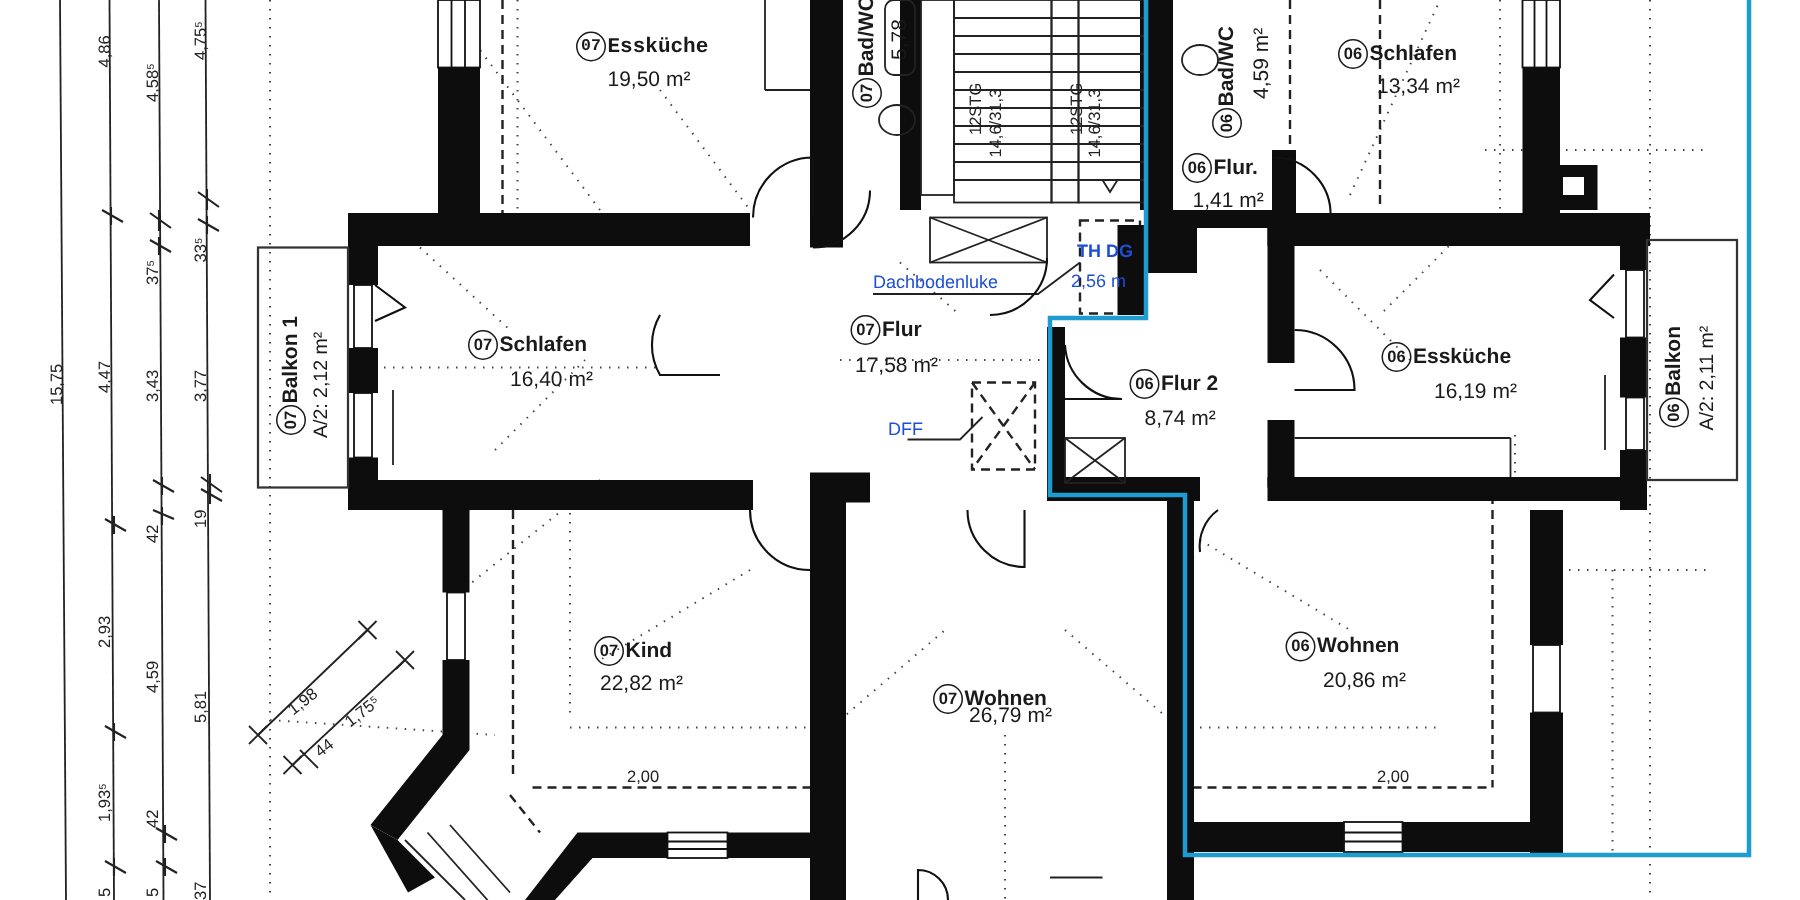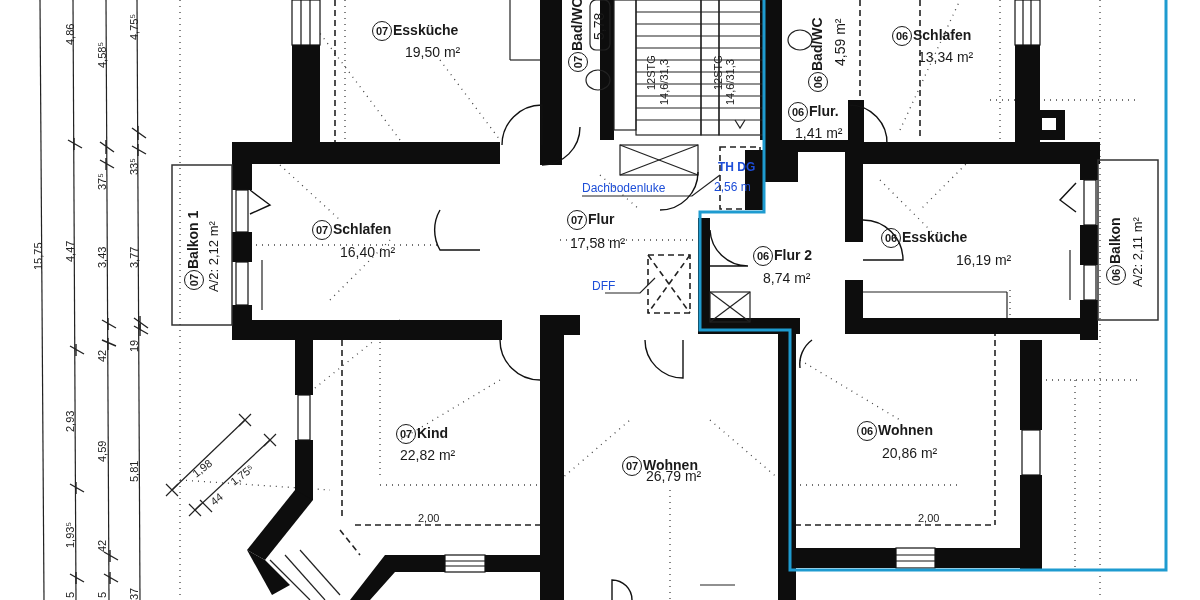--- a/index.html
+++ b/index.html
@@ -237,21 +237,21 @@
     <path d="M250 190 L270 205 L250 214"></path>
     <path d="M1076 183 L1060 200 L1076 212"></path>
     <path d="M612 600 L612 580 A20 20 0 0 1 632 600"></path>
   </g>
 
   <g fill="none" stroke="#1e9bd0" stroke-width="3">
     <polyline points="764,0 764,212 700,212 700,330 790,330 790,570 1166,570 1166,0"></polyline>
   </g>
 </svg>
 
-<div class="lbl" style="left:372px;top:21px;"><span class="num">07</span><span>Essküche</span></div>
+<div class="lbl" style="left:384px;top:21px;font-family:Liberation Mono, monospace;"><span class="num">07</span><span>Essküche</span></div>
 <div class="area" style="left:405px;top:44px;">19,50 m²</div>
 
 <div class="lbl rot" style="left:568px;top:72px;"><span class="num">07</span><span>Bad/WC</span></div>
 <div class="area rot" style="left:591px;top:40px;">5,78</div>
 
 <div class="lbl rot" style="left:808px;top:92px;"><span class="num">06</span><span>Bad/WC</span></div>
 <div class="area rot" style="left:832px;top:66px;">4,59 m²</div>
 
 <div class="lbl" style="left:892px;top:26px;"><span class="num">06</span><span>Schlafen</span></div>
 <div class="area" style="left:918px;top:49px;">13,34 m²</div>
@@ -261,21 +261,21 @@
 
 <div class="lbl" style="left:312px;top:220px;"><span class="num">07</span><span>Schlafen</span></div>
 <div class="area" style="left:340px;top:244px;">16,40 m²</div>
 
 <div class="lbl" style="left:567px;top:210px;"><span class="num">07</span><span>Flur</span></div>
 <div class="area" style="left:570px;top:235px;">17,58 m²</div>
 
 <div class="lbl" style="left:753px;top:246px;"><span class="num">06</span><span>Flur 2</span></div>
 <div class="area" style="left:763px;top:270px;">8,74 m²</div>
 
-<div class="lbl" style="left:881px;top:228px;"><span class="num">06</span><span>Essküche</span></div>
+<div class="lbl" style="left:921px;top:228px;"><span class="num">06</span><span>Essküche</span></div>
 <div class="area" style="left:956px;top:252px;">16,19 m²</div>
 
 <div class="lbl rot" style="left:184px;top:290px;"><span class="num">07</span><span>Balkon 1</span></div>
 <div class="area rot" style="left:206px;top:292px;font-size:13px;">A/2: 2,12 m²</div>
 
 <div class="lbl rot" style="left:1106px;top:285px;"><span class="num">06</span><span>Balkon</span></div>
 <div class="area rot" style="left:1130px;top:287px;font-size:13px;">A/2: 2,11 m²</div>
 
 <div class="lbl" style="left:396px;top:424px;"><span class="num">07</span><span>Kind</span></div>
 <div class="area" style="left:400px;top:447px;">22,82 m²</div>

